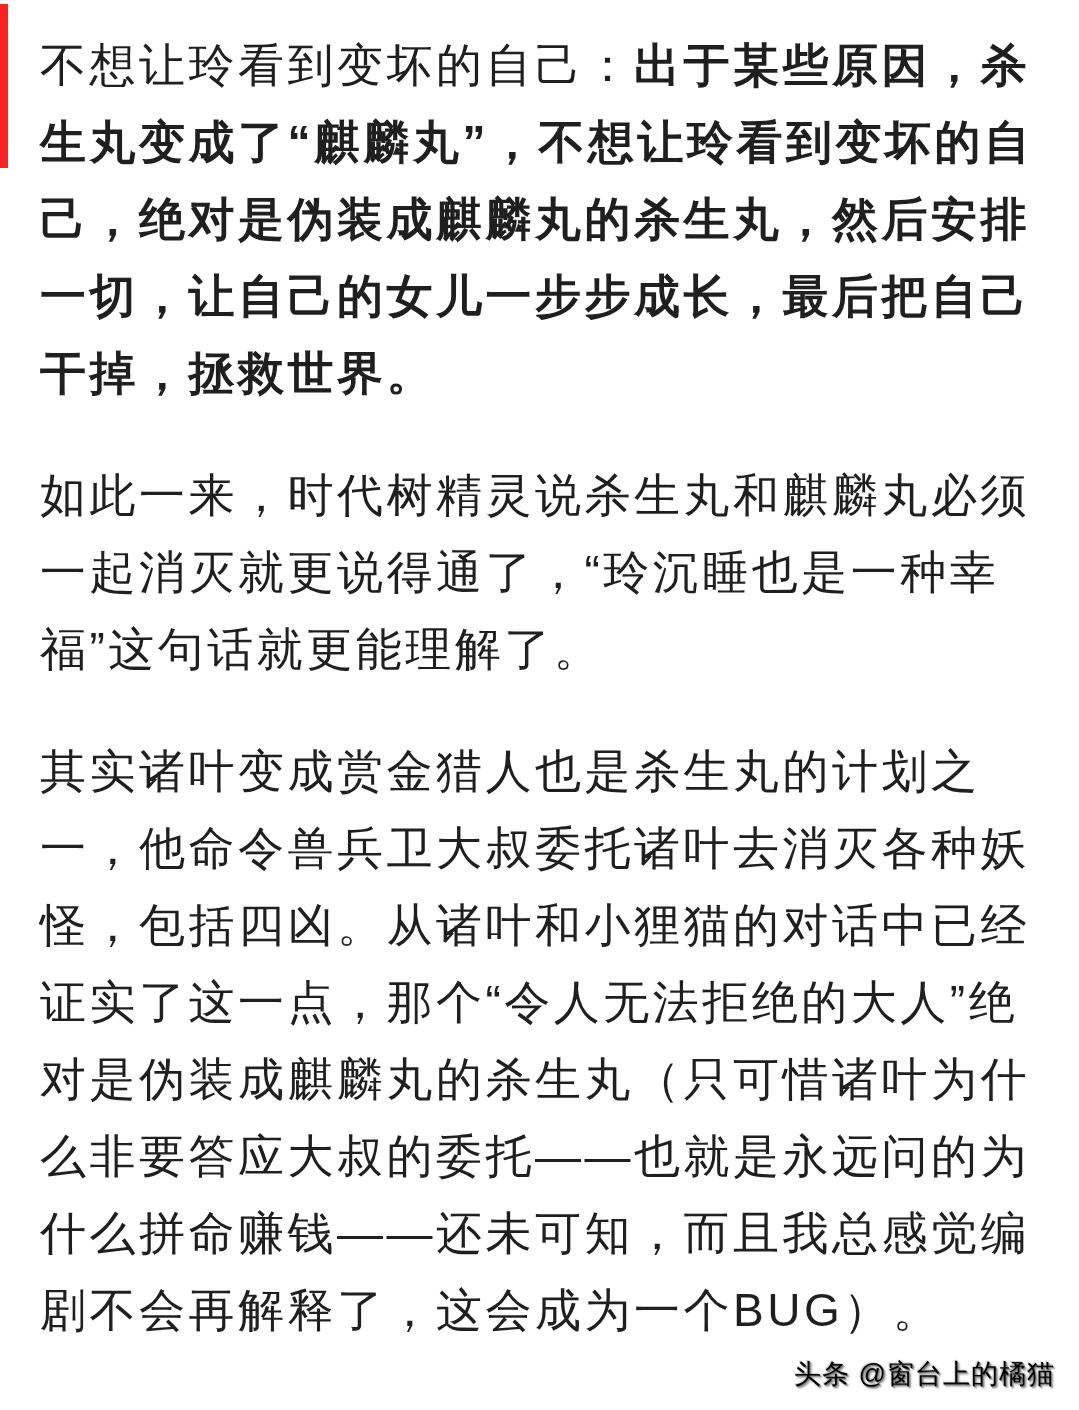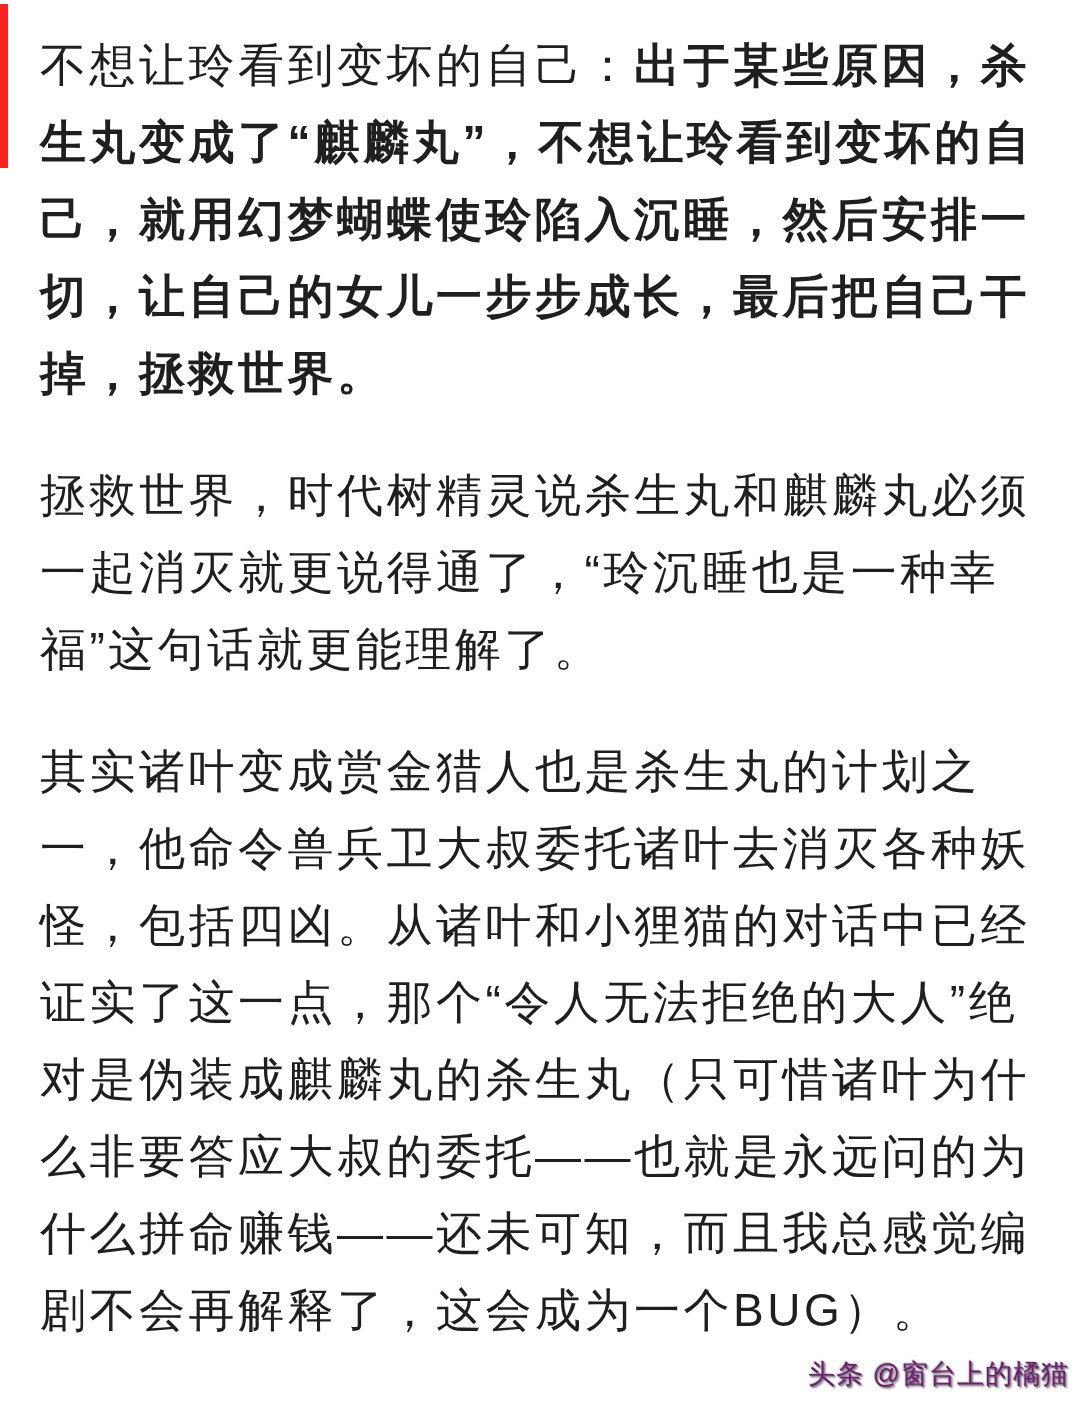--- a/index.html
+++ b/index.html
@@ -39,41 +39,41 @@
     word-break: break-word;
     overflow-wrap: break-word;
   }
   .content p {
     margin: 0 0 45px 0;
   }
   .content .seg-normal { font-weight: 400; }
   .content .seg-bold   { font-weight: 700; }
   .watermark {
     position: absolute;
-    right: 10px;
+    right: 24px;
     bottom: 18px;
     font-size: 27px;
     letter-spacing: 1px;
-    color: #701a75;
+    color: #000000;
     text-shadow:
       1px 1px 0 #7d7d7d,
       2px 2px 2px rgba(40,40,40,0.55),
       -1px -1px 1px rgba(130,130,130,0.35);
     white-space: nowrap;
     user-select: none;
   }
 </style>
 </head>
 <body>
 
 <div class="red-marker"></div>
 
 <main class="content">
   <p>
-    <span class="seg-normal">不想让玲看到变坏的自己：</span><span class="seg-bold">出于某些原因，杀生丸变成了“麒麟丸”，不想让玲看到变坏的自己，就用幻梦蝴蝶使玲陷入沉睡，然后安排一切，让自己的女儿一步步成长，最后把自己干掉，拯救世界。</span>
+    <span class="seg-normal">不想让玲看到变坏的自己：</span><span class="seg-bold">出于某些原因，杀生丸变成了“麒麟丸”，不想让玲看到变坏的自己，绝对是伪装成麒麟丸的杀生丸，然后安排一切，让自己的女儿一步步成长，最后把自己干掉，拯救世界。</span>
   </p>
-  <p>拯救世界，时代树精灵说杀生丸和麒麟丸必须一起消灭就更说得通了，“玲沉睡也是一种幸福”这句话就更能理解了。</p>
+  <p>如此一来，时代树精灵说杀生丸和麒麟丸必须一起消灭就更说得通了，“玲沉睡也是一种幸福”这句话就更能理解了。</p>
   <p>其实诸叶变成赏金猎人也是杀生丸的计划之一，他命令兽兵卫大叔委托诸叶去消灭各种妖怪，包括四凶。从诸叶和小狸猫的对话中已经证实了这一点，那个“令人无法拒绝的大人”绝对是伪装成麒麟丸的杀生丸（只可惜诸叶为什么非要答应大叔的委托——也就是永远问的为什么拼命赚钱——还未可知，而且我总感觉编剧不会再解释了，这会成为一个BUG）。</p>
 </main>
 
 <div class="watermark">
   <span>头条 @窗台上的橘猫</span>
 </div>
 
 </body></html>

